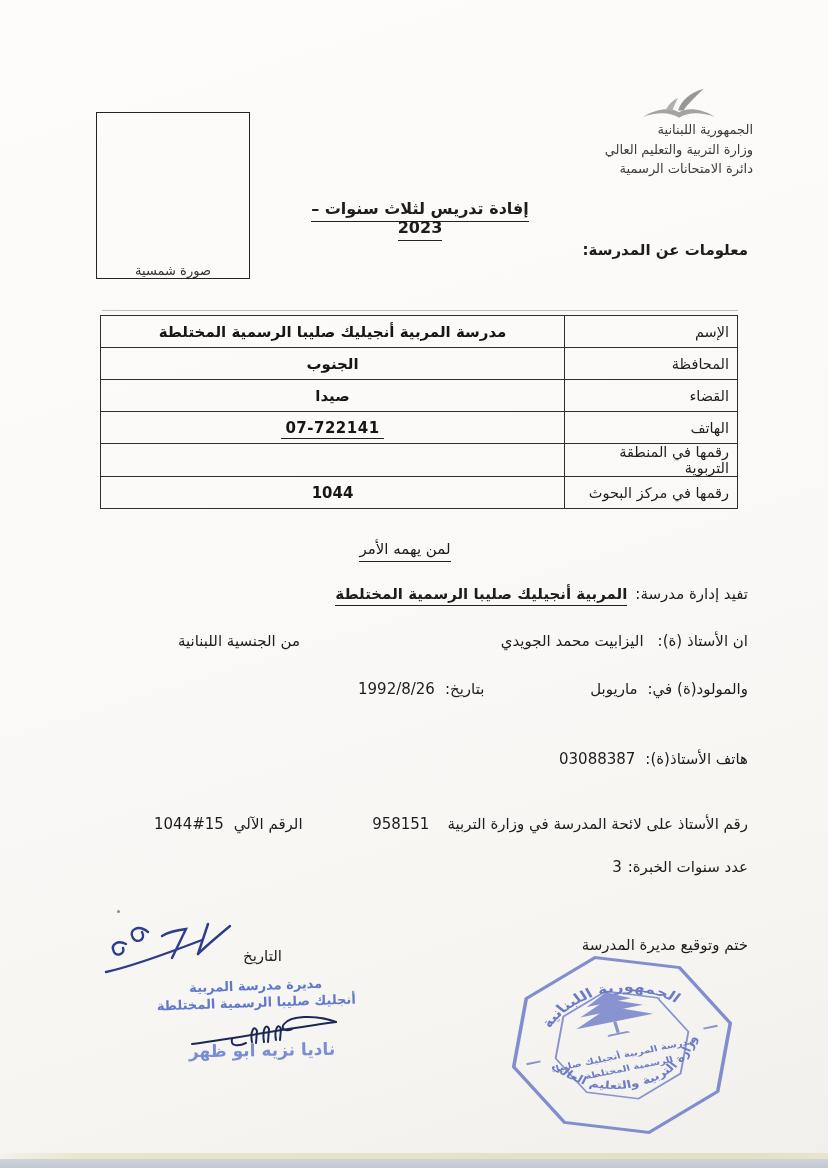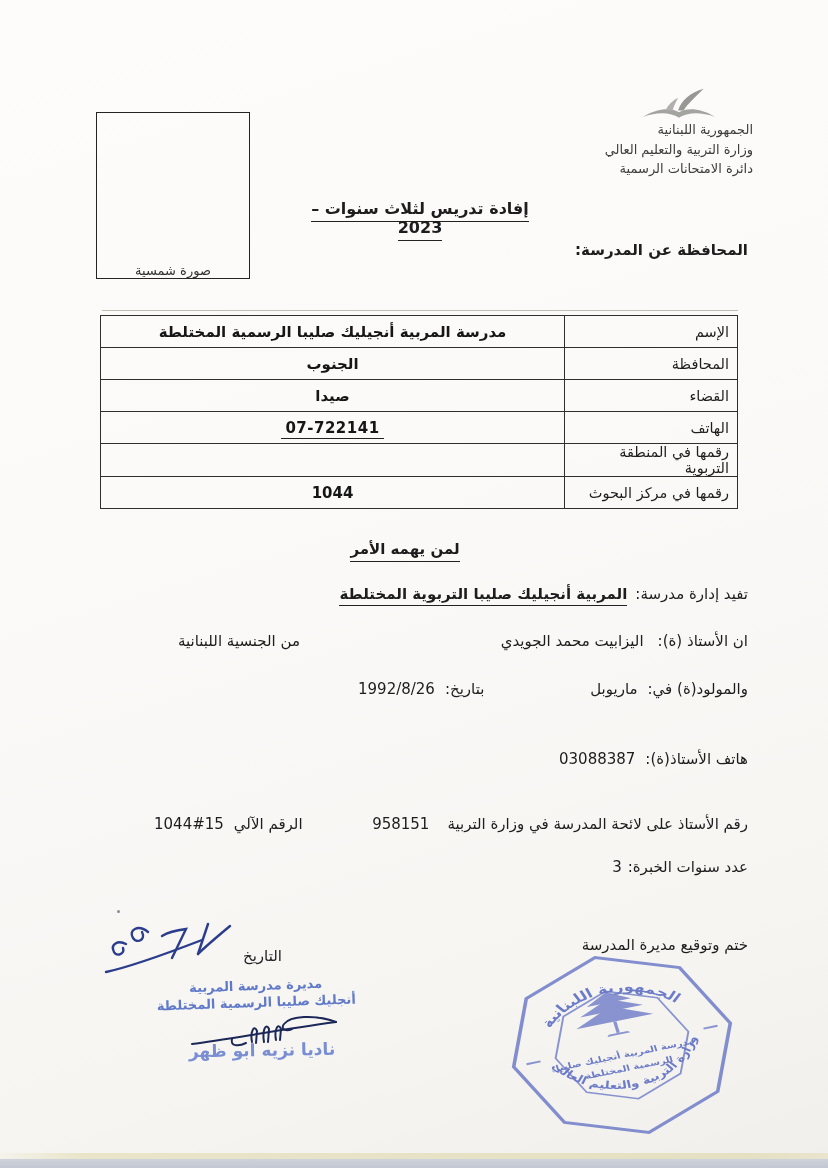--- a/index.html
+++ b/index.html
@@ -35,21 +35,21 @@
   
   .ghost-line{position:absolute;left:102px;top:310px;width:636px;height:1px;background:#c2beb6;}
   .school-table{position:absolute;left:100px;top:315px;width:638px;border-collapse:collapse;
     direction:rtl;border:1.8px solid #2a2a2a;}
   .school-table td{border:1px solid #2e2e2e;height:31px;padding:0 8px;}
   .school-table td.lbl{width:156px;font-size:14.5px;text-align:right;font-weight:normal;color:#1e1e1e;}
   .school-table td.val{text-align:center;font-weight:bold;font-size:15px;color:#161616;}
   .school-table td.val.u span{border-bottom:1.4px solid #222;padding:0 4px 1px;}
   
   .concern{position:absolute;left:300px;top:540px;width:210px;text-align:center;
-    direction:rtl;font-size:15px;font-weight:bold;color:#1b1b1b;}
+    direction:rtl;font-size:15px;font-weight:normal;color:#1b1b1b;}
   
   .line{position:absolute;right:80px;direction:rtl;text-align:right;
     font-size:15px;color:#1d1d1d;}
   .flexline{display:flex;justify-content:space-between;align-items:baseline;}
   .l-intro{top:585px;}
   .l-teacher{top:632px;left:178px;}
   .l-born{top:680px;left:358px;}
   .l-phone{top:726px;margin-top:24px;}
   .l-taught{top:771px;}
   .l-registry{top:815px;left:154px;}
@@ -89,21 +89,21 @@
   </div>
 
   <div class="photo-box">
     <span>صورة شمسية</span>
   </div>
 
   <div class="title">
     <span class="ul">إفادة تدريس لثلاث سنوات – 2023</span>
   </div>
 
-  <div class="info-heading">المحافظة عن المدرسة:</div>
+  <div class="info-heading">معلومات عن المدرسة:</div>
 
   <div class="ghost-line"></div>
   <table class="school-table">
     <tbody>
         <tr>
       <td class="lbl">الإسم</td>
       <td class="val">مدرسة المربية أنجيليك صليبا الرسمية المختلطة</td>
     </tr>
     <tr>
       <td class="lbl">المحافظة</td>
@@ -128,21 +128,21 @@
       <td class="val">1044</td>
     </tr>
   </tbody>
     </table>
 
   <div class="concern">
     <span class="ul">لمن يهمه الأمر</span>
   </div>
 
   <div class="line l-intro">
-    <span>تفيد إدارة مدرسة:</span><span class="school-name">المربية أنجيليك صليبا التربوية المختلطة</span>
+    <span>تفيد إدارة مدرسة:</span><span class="school-name">المربية أنجيليك صليبا الرسمية المختلطة</span>
   </div>
 
   <div class="line flexline l-teacher">
     <span>
       <span>ان الأستاذ (ة):</span><span class="g14">اليزابيت محمد الجويدي</span>
     </span>
     <span>من الجنسية اللبنانية</span>
   </div>
 
   <div class="line flexline l-born">

